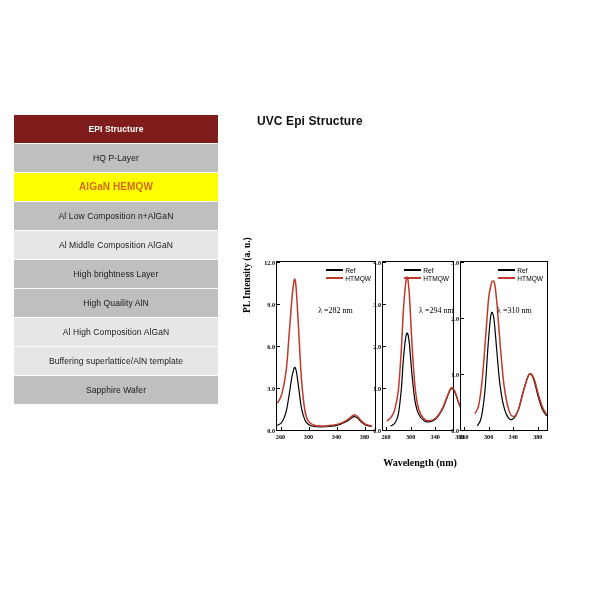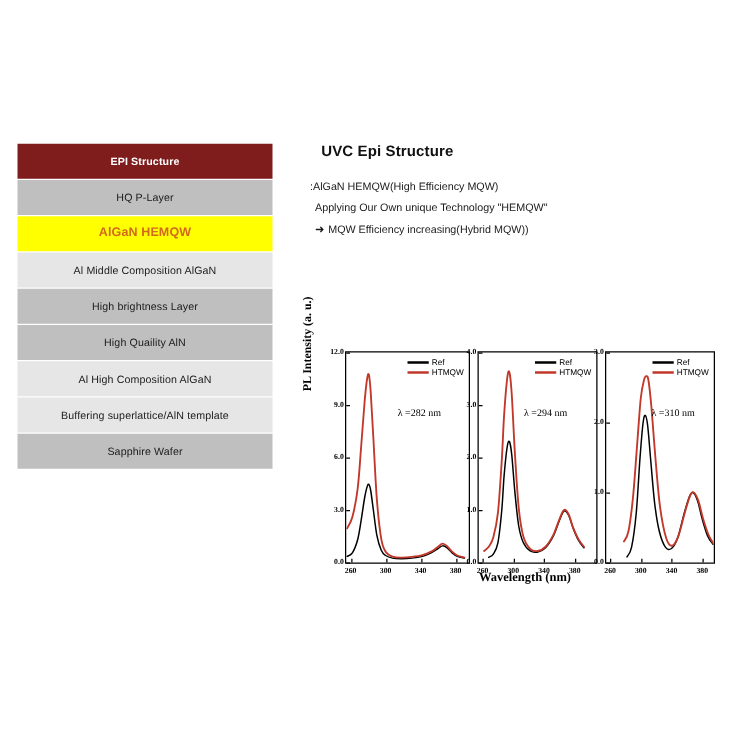--- a/index.html
+++ b/index.html
@@ -55,30 +55,30 @@
     position:absolute;left:246px;top:253px;width:348px;height:222px;
     background:#ffffff;
   }
   .ylabel{
     position:absolute;left:-4px;top:60px;
     transform:rotate(-90deg);transform-origin:left top;
     font-family:"Liberation Serif", serif;
     font-weight:bold;font-size:9.5px;color:#000;
     white-space:nowrap;
   }
-  .panels{position:absolute;left:30px;top:8px;display:flex;gap:6px;margin-top:20px;}
+  .panels{position:absolute;left:30px;top:8px;display:flex;gap:6px;}
   .panel{position:relative;}
   .plot{
     position:relative;
     border:1.1px solid #000;
     background:#fff;
     box-sizing:border-box;
   }
   .p1 .plot{width:100px;height:170px;}
-  .p2 .plot{width:96px;height:170px;}
+  .p2 .plot{width:72px;height:170px;}
   .p3 .plot{width:88px;height:170px;}
 
   .ytick{
     position:absolute;right:100%;margin-right:2px;
     font-family:"Liberation Serif", serif;
     font-size:6.2px;font-weight:bold;color:#000;
     transform:translateY(-50%);white-space:nowrap;
   }
   .ytickmark{
     position:absolute;left:0;width:3px;height:1px;background:#000;
@@ -117,38 +117,32 @@
 </head>
 <body>
 
 <div class="slide">
 
   <div class="stack">
     <div class="layer head">EPI Structure</div>
     <div id="stack-rows">
         <div class="layer dark">HQ P-Layer</div>
         <div class="layer hemqw">AlGaN HEMQW</div>
+        <div class="layer dark">Al Low Composition n+AlGaN</div>
         <div class="layer light">Al Middle Composition  AlGaN</div>
         <div class="layer dark">High brightness Layer</div>
         <div class="layer dark">High Quaility AlN</div>
         <div class="layer light">Al High Composition AlGaN</div>
         <div class="layer light">Buffering superlattice/AlN template</div>
         <div class="layer dark">Sapphire Wafer</div>
       </div>
   </div>
 
   <div class="title">UVC Epi Structure</div>
 
-  <div class="bullets">
-    <div class="bullet b1">:AlGaN HEMQW(High Efficiency MQW)</div>
-    <div class="bullet b2">Applying Our Own unique Technology "HEMQW"</div>
-    <div class="bullet b3">
-      <span class="arrow">➜</span><span>MQW Efficiency increasing(Hybrid MQW))</span>
-    </div>
-  </div>
 
   <div class="charts">
     <div class="ylabel">PL Intensity (a. u.)</div>
     <div class="panels" id="panels">
         <div class="panel p1">
           <div class="plot">
             <div class="ytick" style="top: 168px;">0.0</div>
             <div class="ytickmark" style="top: 168px;"></div>
             <div class="ytick" style="top: 126px;">3.0</div>
             <div class="ytickmark" style="top: 126px;"></div>

